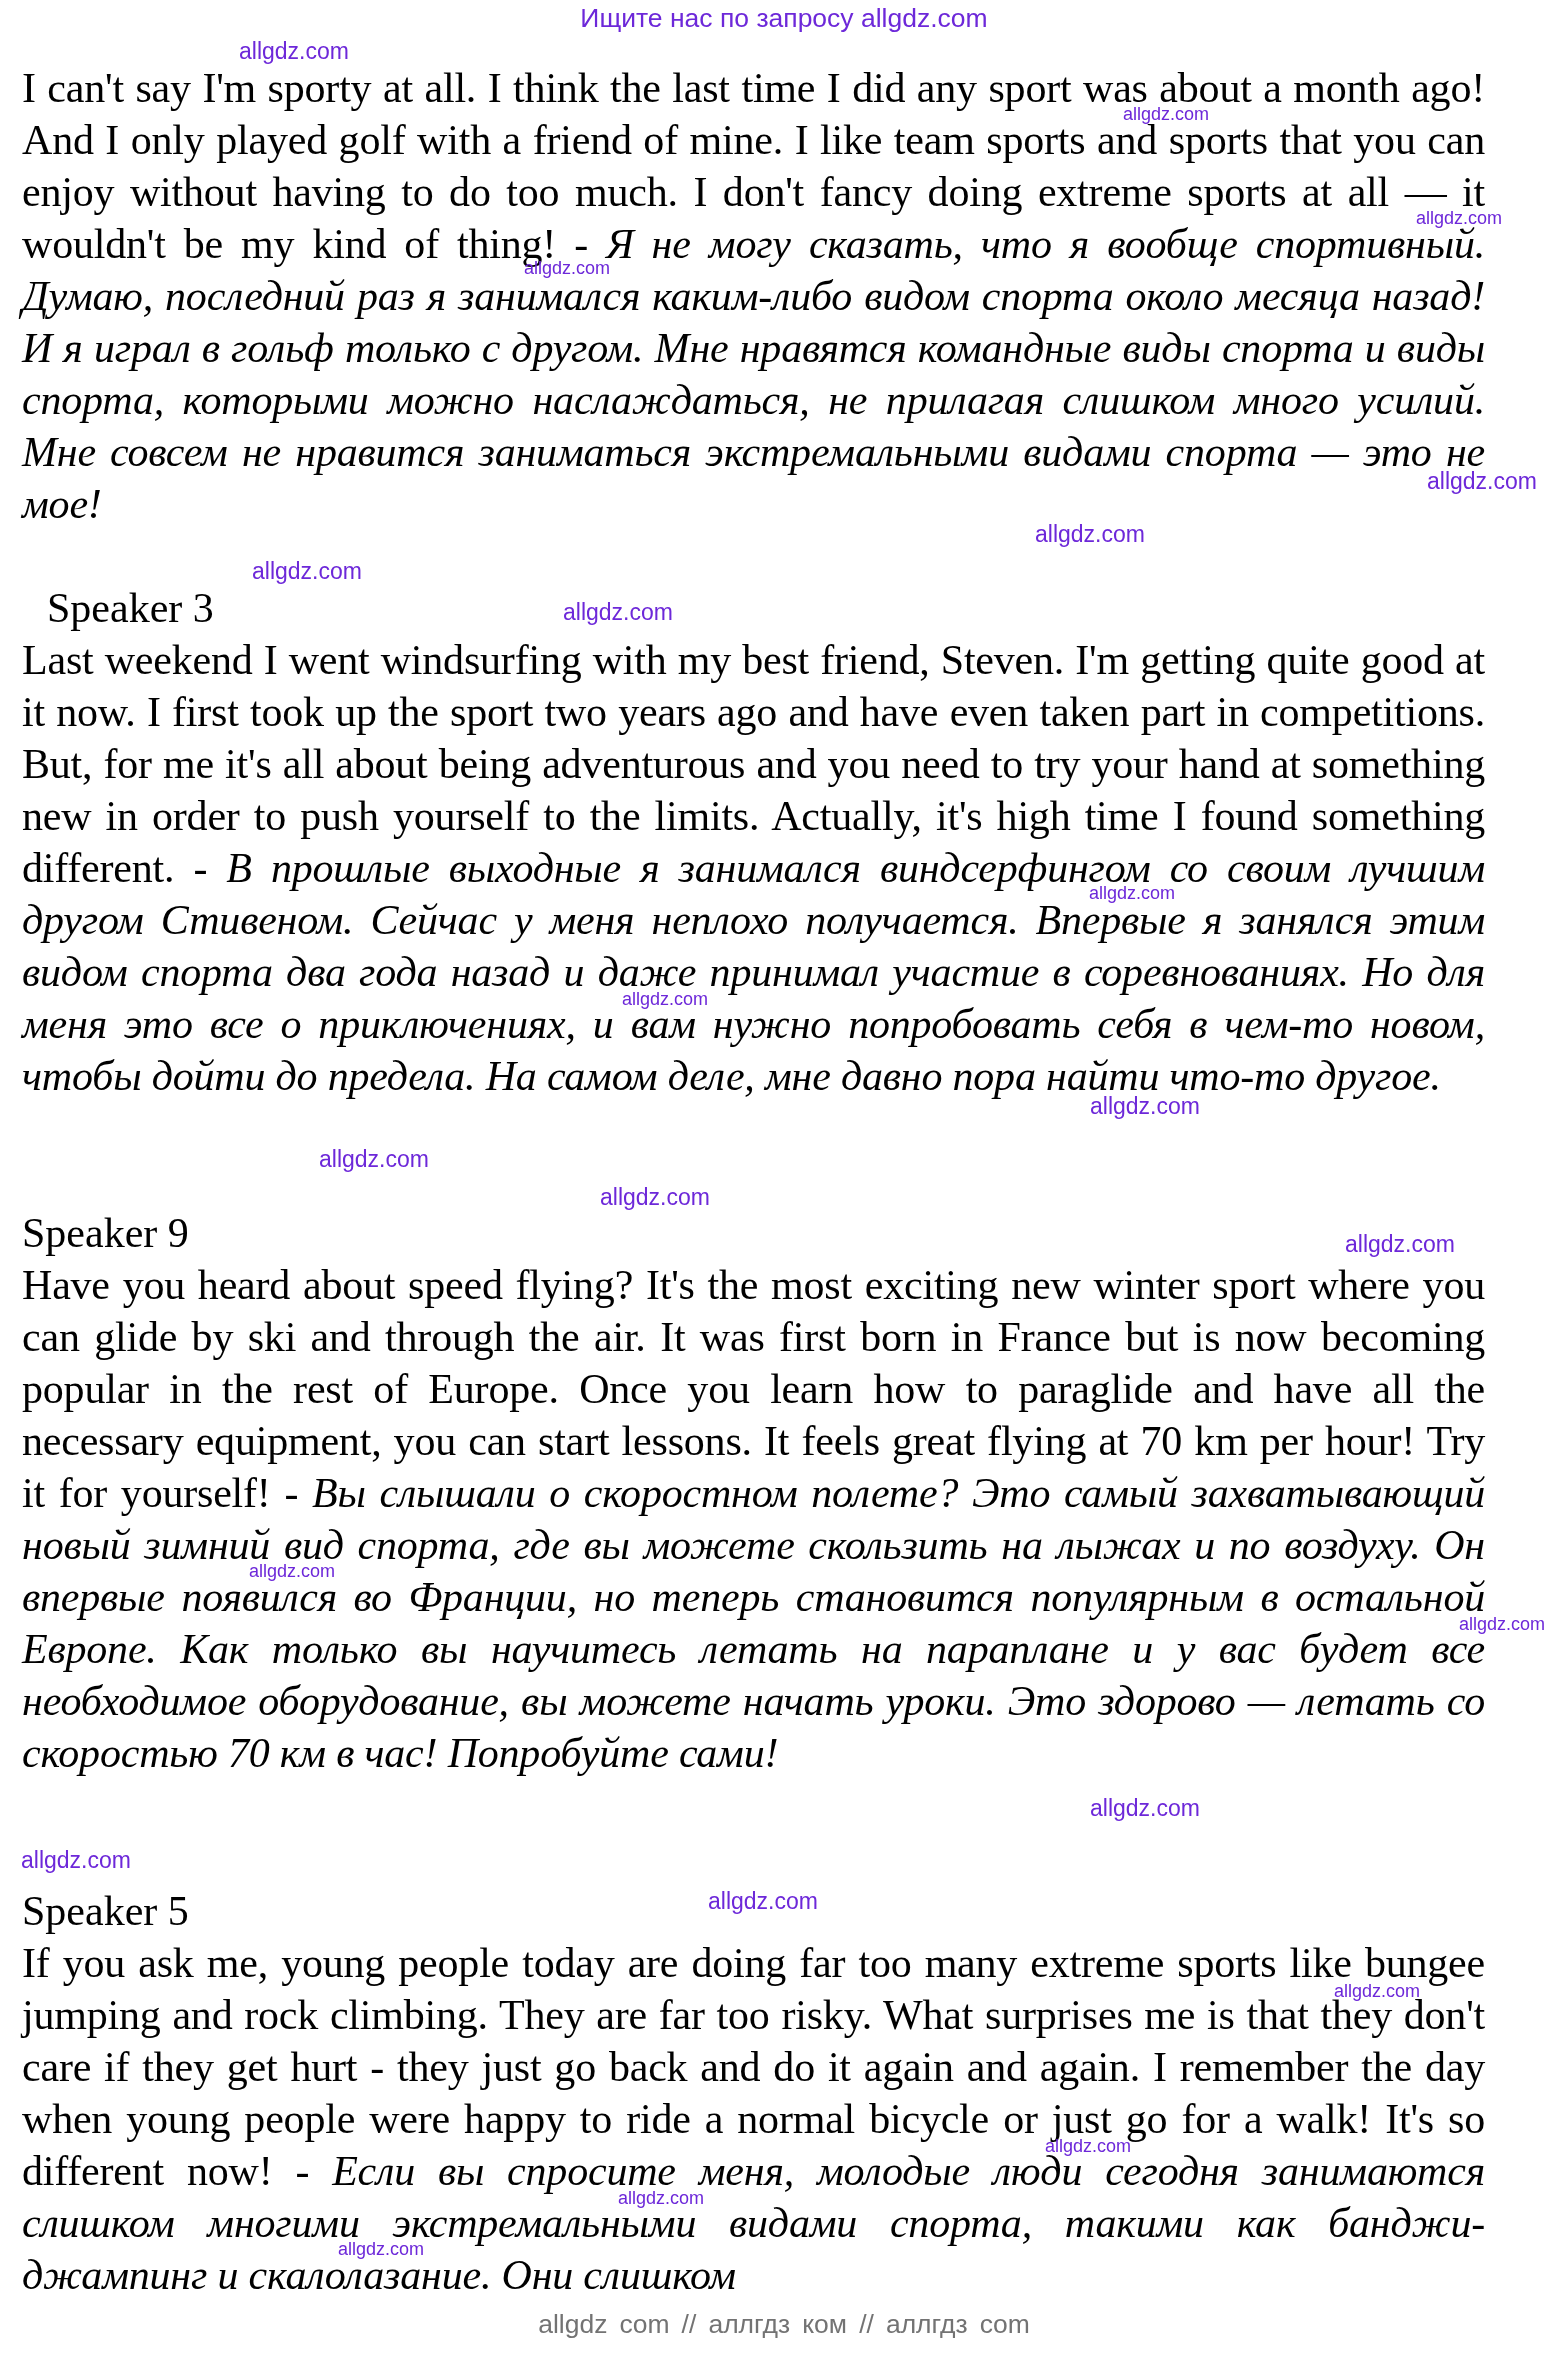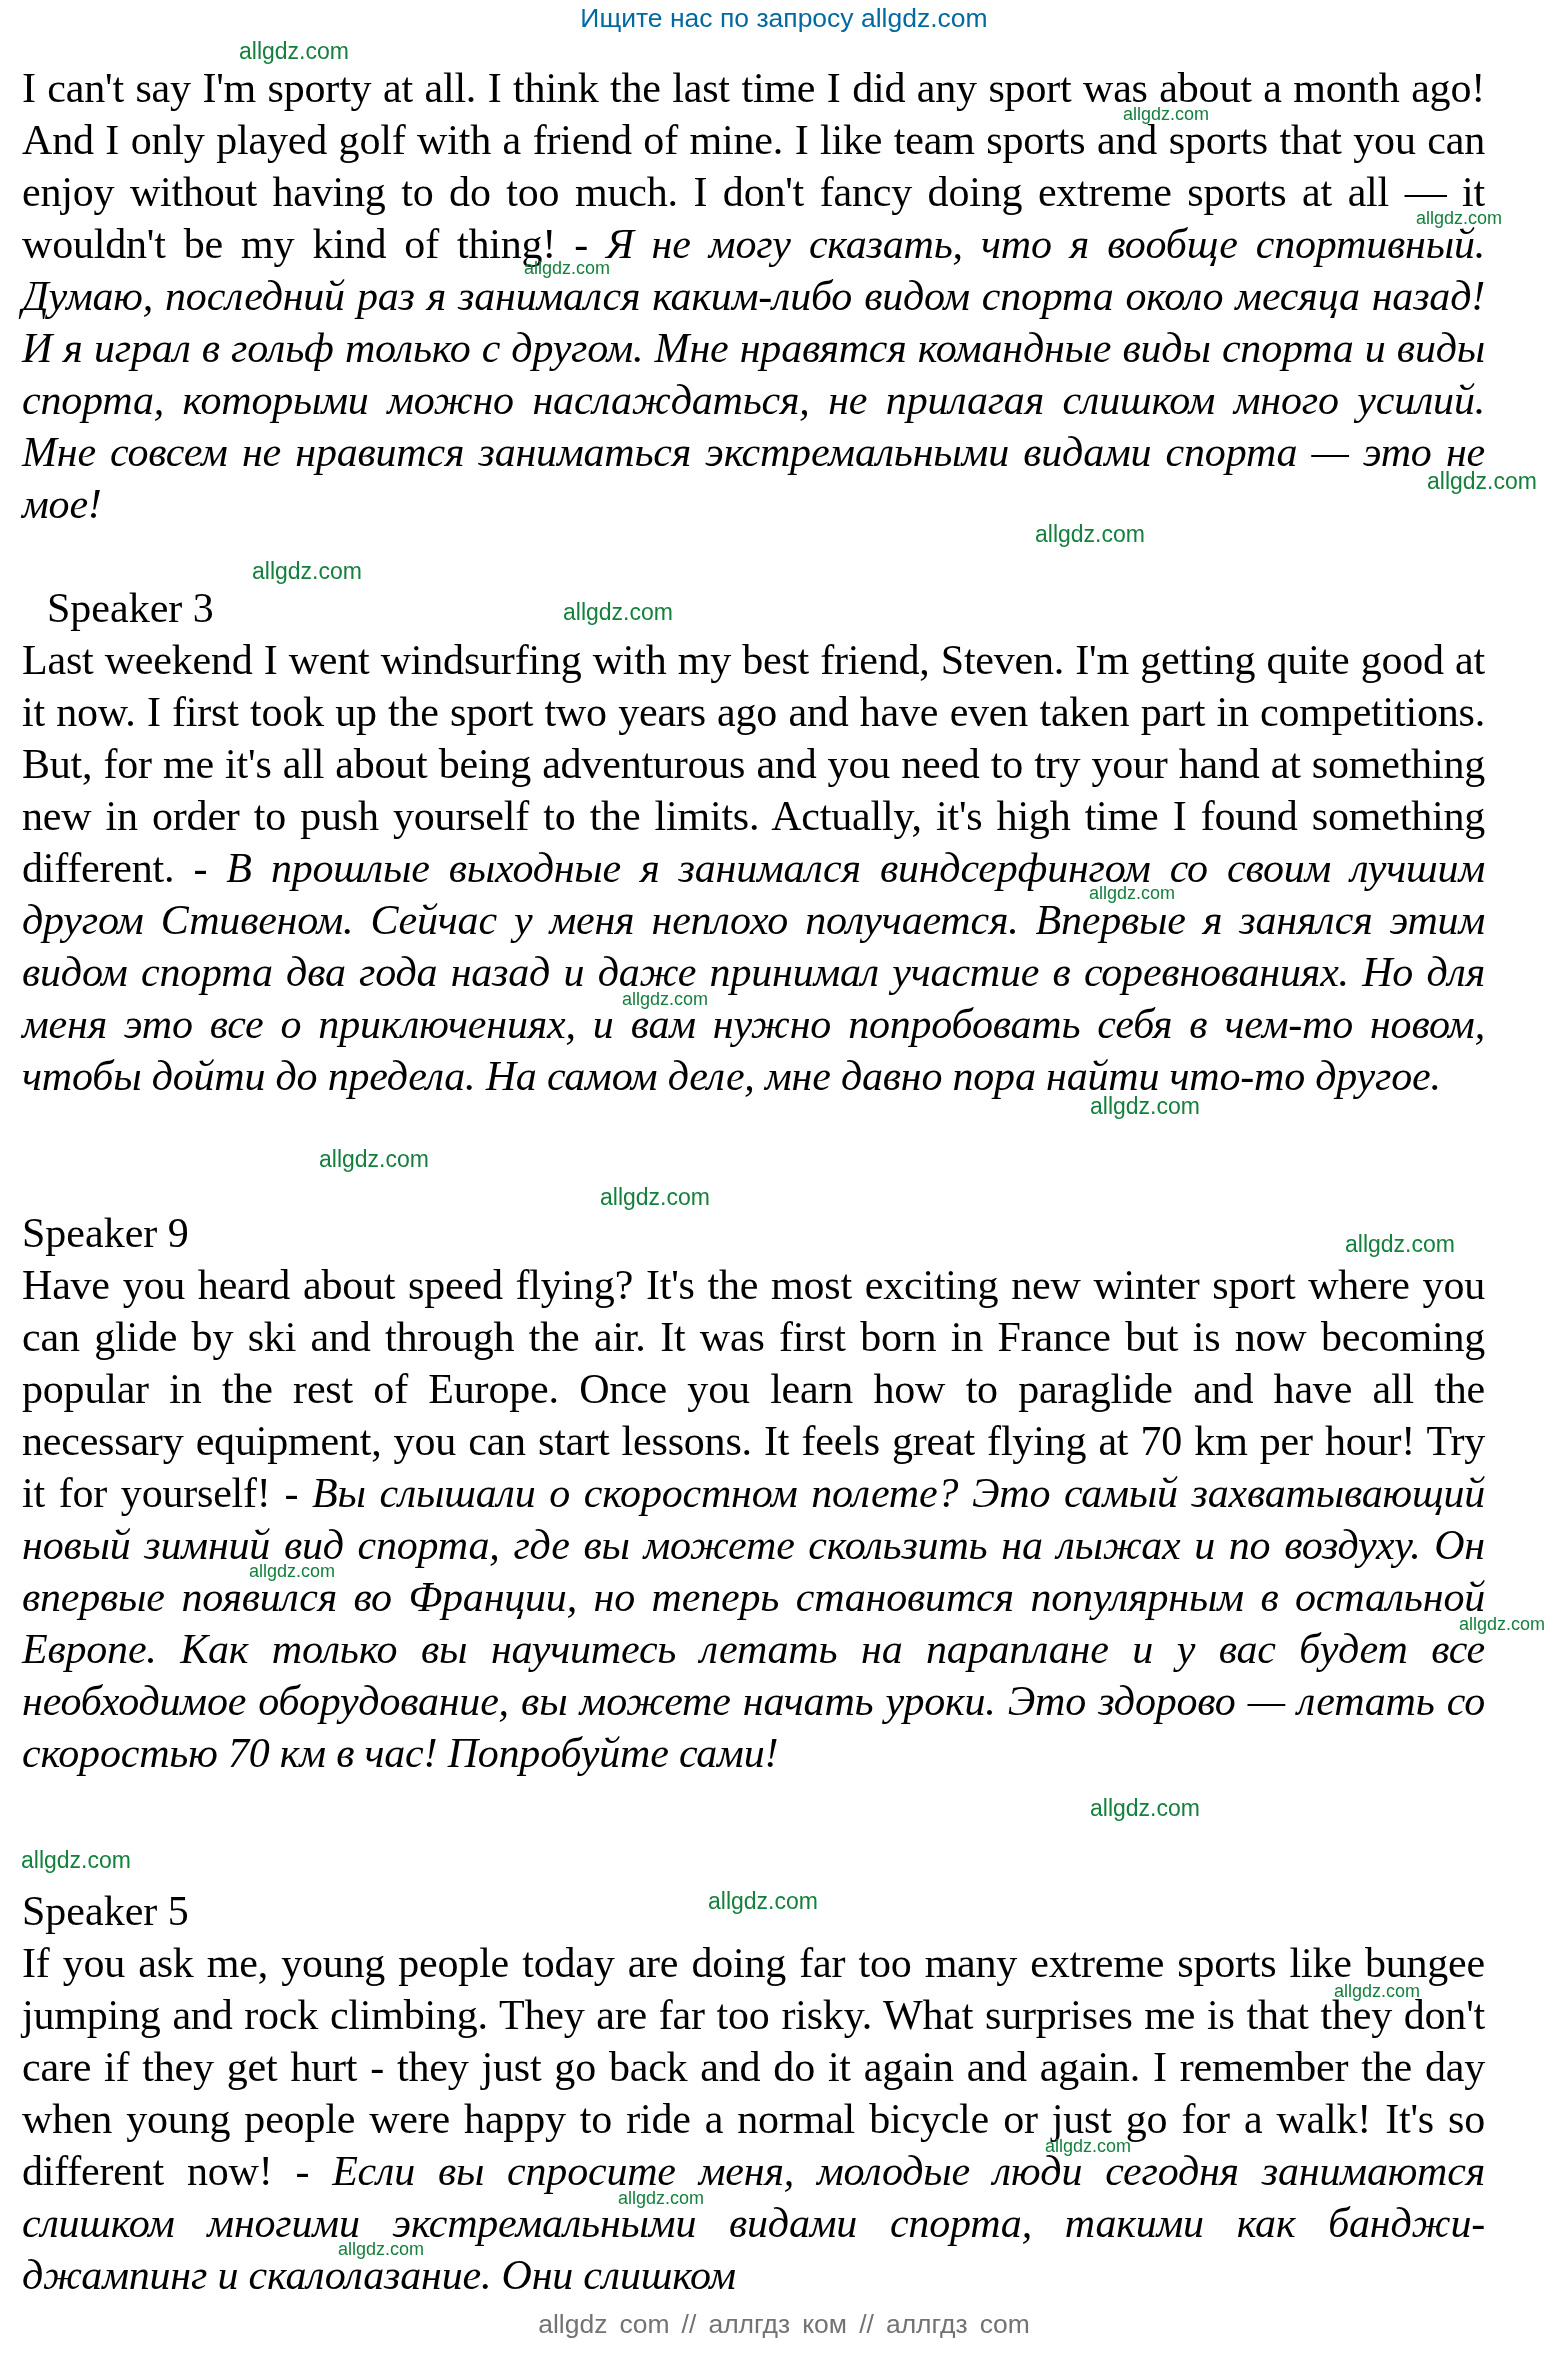--- a/index.html
+++ b/index.html
@@ -13,21 +13,21 @@
     color: #000;
   }
   .banner {
     position: absolute;
     top: 3.1px;
     left: 0;
     width: 1568px;
     text-align: center;
     font-family: "Liberation Sans", "DejaVu Sans", sans-serif;
     font-size: 26.5px;
-    color: #0369a1;
+    color: #6d28d9;
   }
   .footer {
     position: absolute;
     top: 2309px;
     left: 0;
     width: 1568px;
     text-align: center;
     font-family: "Liberation Sans", "DejaVu Sans", sans-serif;
     font-size: 26.5px;
     color: #737373;
@@ -45,21 +45,21 @@
   .block .ru { font-style: italic; }
   .speaker {
     position: absolute;
     left: 22px;
     font-size: 42px;
     line-height: 52px;
   }
   .wm {
     position: absolute;
     font-family: "Liberation Sans", "DejaVu Sans", sans-serif;
-    color: #15803d;
+    color: #6d28d9;
     white-space: nowrap;
     line-height: 1;
   }
   .wm.lg { font-size: 23px; }
   .wm.sm { font-size: 18px; }
 </style>
 </head>
 <body>
 
 <div class="banner">Ищите нас по запросу allgdz.com</div>

